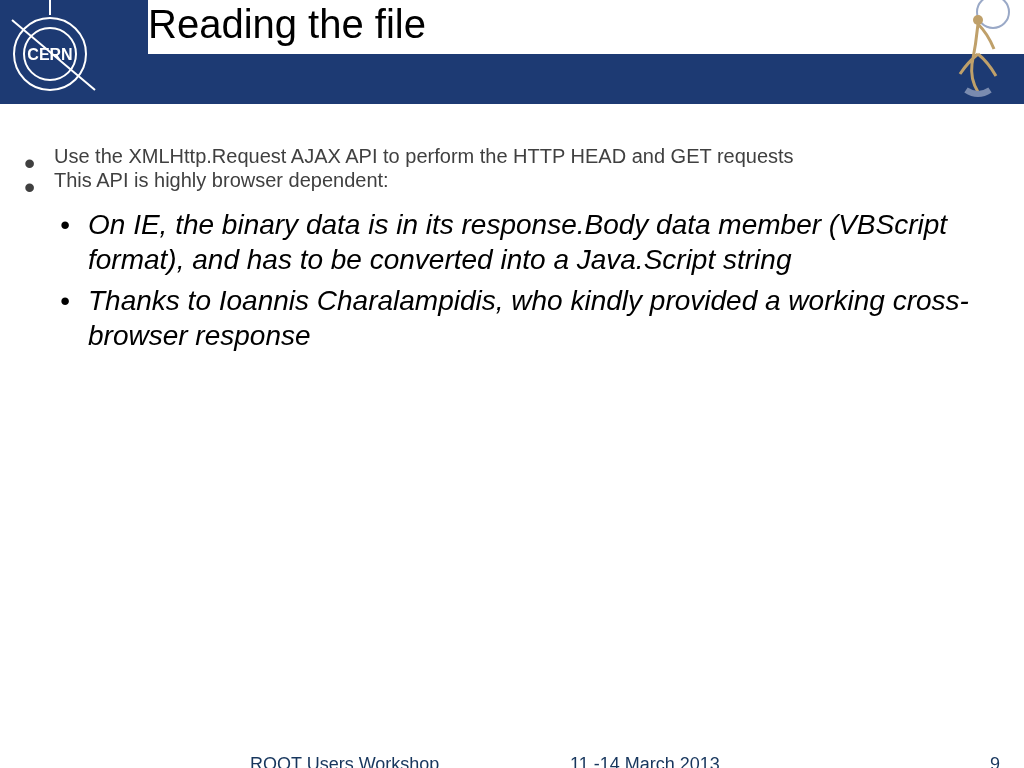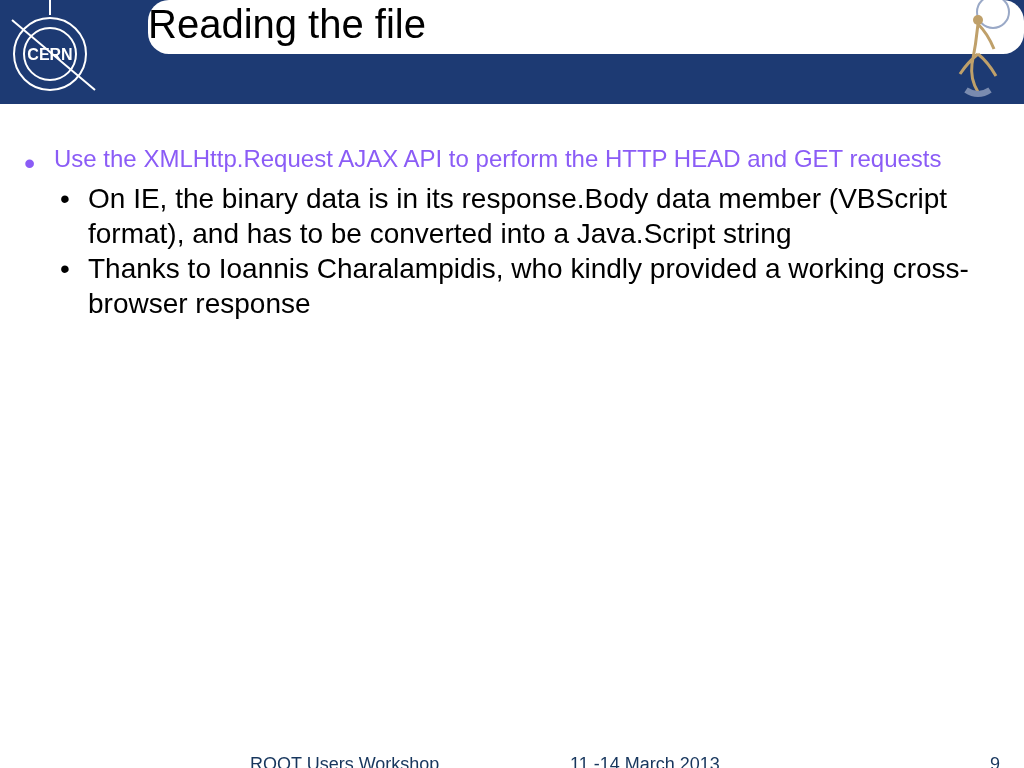--- a/index.html
+++ b/index.html
@@ -32,53 +32,54 @@
     background: #fff;
     padding: 0 0 4px 0;
     margin-left: 30px;
     flex: 1;
     height: 54px;
     line-height: 48px;
     position: absolute;
     left: 118px;
     right: 0;
     top: 0;
-    border-radius: 21px;
   }
   .right-figure {
     position: absolute;
     right: 6px;
     top: -6px;
     width: 80px;
     height: 110px;
   }
   .content {
     padding: 40px 18px 0 18px;
   }
   .bullet-l1 {
-    font-size: 24px;
-    color: #8b5cf6;
+    font-size: 20px;
+    color: #404040;
     line-height: 1.22;
     padding-left: 36px;
     position: relative;
     margin-bottom: 0;
   }
   .bullet-l1::before {
     content: "•";
     position: absolute;
     left: 6px;
     top: 0;
     font-size: 32px;
   }
   .bullet-l2 {
     font-size: 28px;
     color: #000;
     line-height: 1.25;
     padding-left: 70px;
     position: relative;
+    margin-top: 6px;
+    font-style: italic;
   }
   .bullet-l2::before {
     content: "•";
     position: absolute;
     left: 42px;
     top: 0;
     font-size: 28px;
   }
   .spacer-l2 { height: 8px; }
   .footer {
@@ -123,20 +124,21 @@
       <circle cx="55" cy="18" r="16" fill="none" stroke="#9aa9c7" stroke-width="2"></circle>
       <path d="M40 30 Q38 50 34 70 Q32 85 40 98 M40 30 Q50 40 56 55 M40 60 Q30 68 22 80 M40 60 Q50 68 58 82" fill="none" stroke="#bfa06a" stroke-width="3"></path>
       <circle cx="40" cy="26" r="5" fill="#bfa06a"></circle>
       <path d="M28 96 Q40 104 52 96" fill="none" stroke="#7a8baf" stroke-width="6"></path>
     </svg>
   </div>
 </div>
 
 <div class="content">
   <div class="bullet-l1">Use the XMLHttp.Request AJAX API to perform the HTTP HEAD and GET requests</div>
+  <div class="bullet-l1">This API is highly browser dependent:</div>
   <div class="spacer-l2"></div>
   <div class="bullet-l2">On IE, the binary data is in its response.Body data member (VBScript format), and has to be converted into a Java.Script string</div>
   <div class="bullet-l2">Thanks to Ioannis Charalampidis, who kindly provided a working cross-browser response</div>
 </div>
 
 <div class="footer">
   <div class="footer-left">ROOT Users Workshop</div>
   <div class="footer-center">11 -14 March 2013</div>
   <div class="footer-right">9</div>
 </div>

